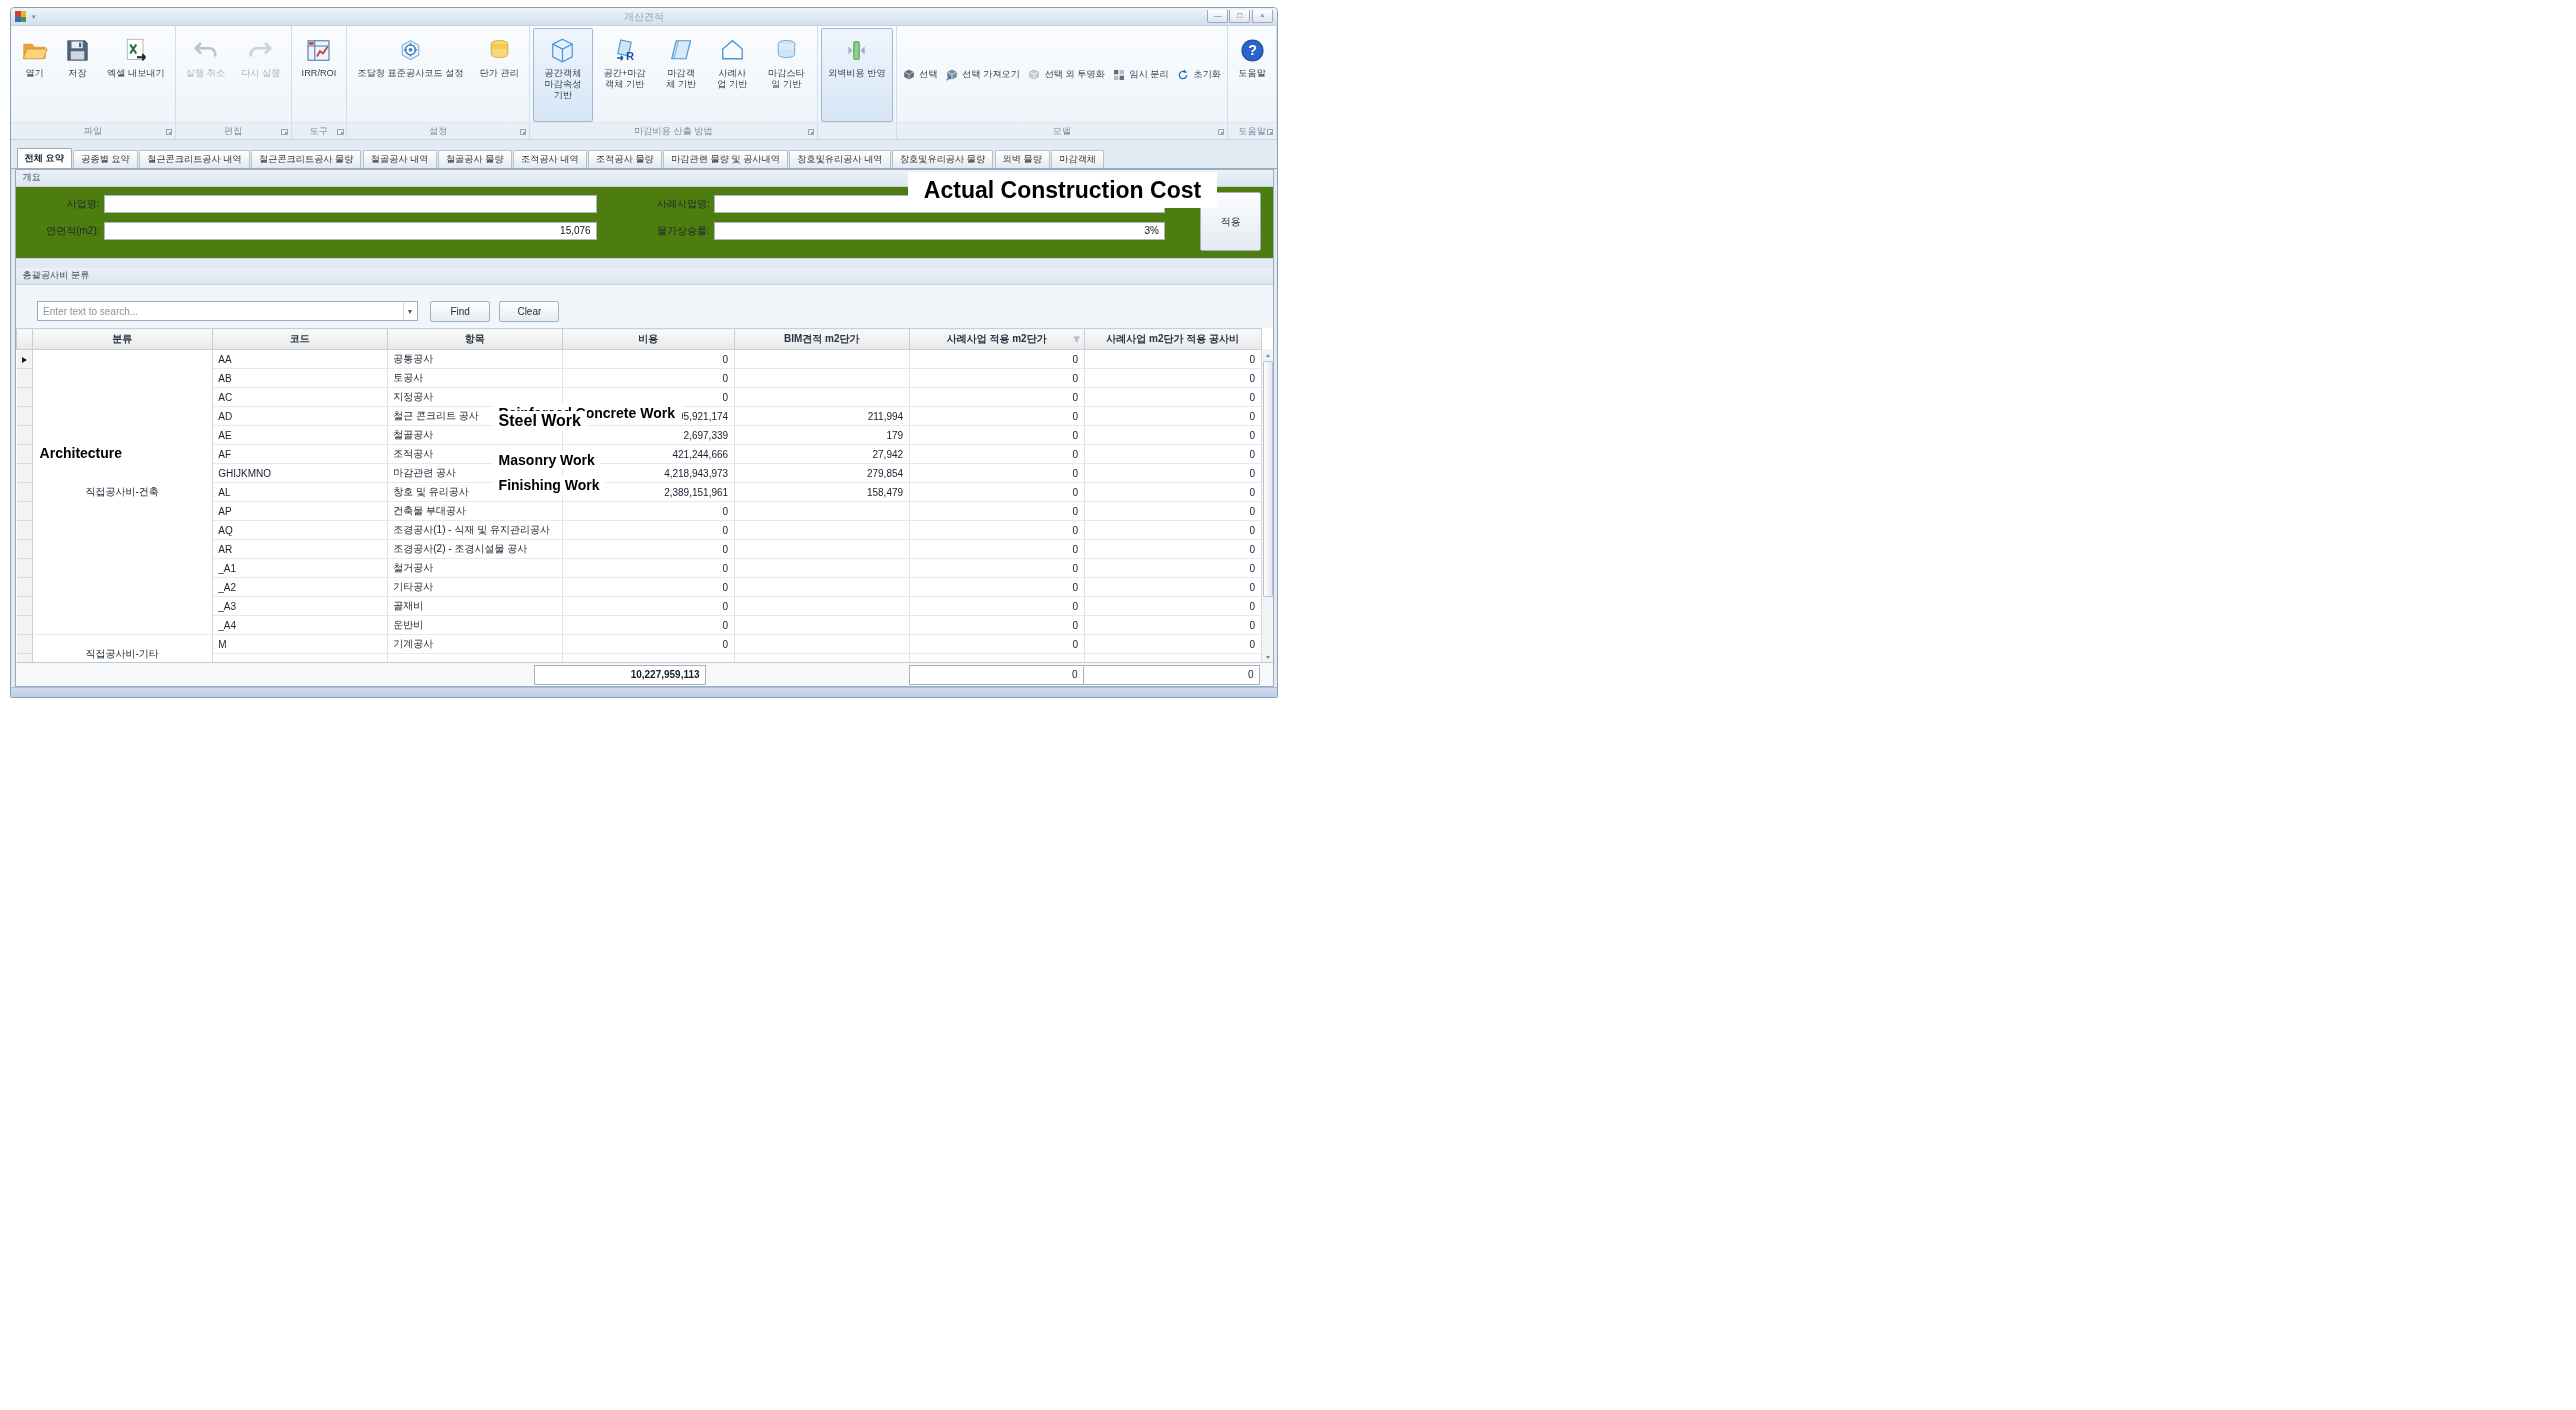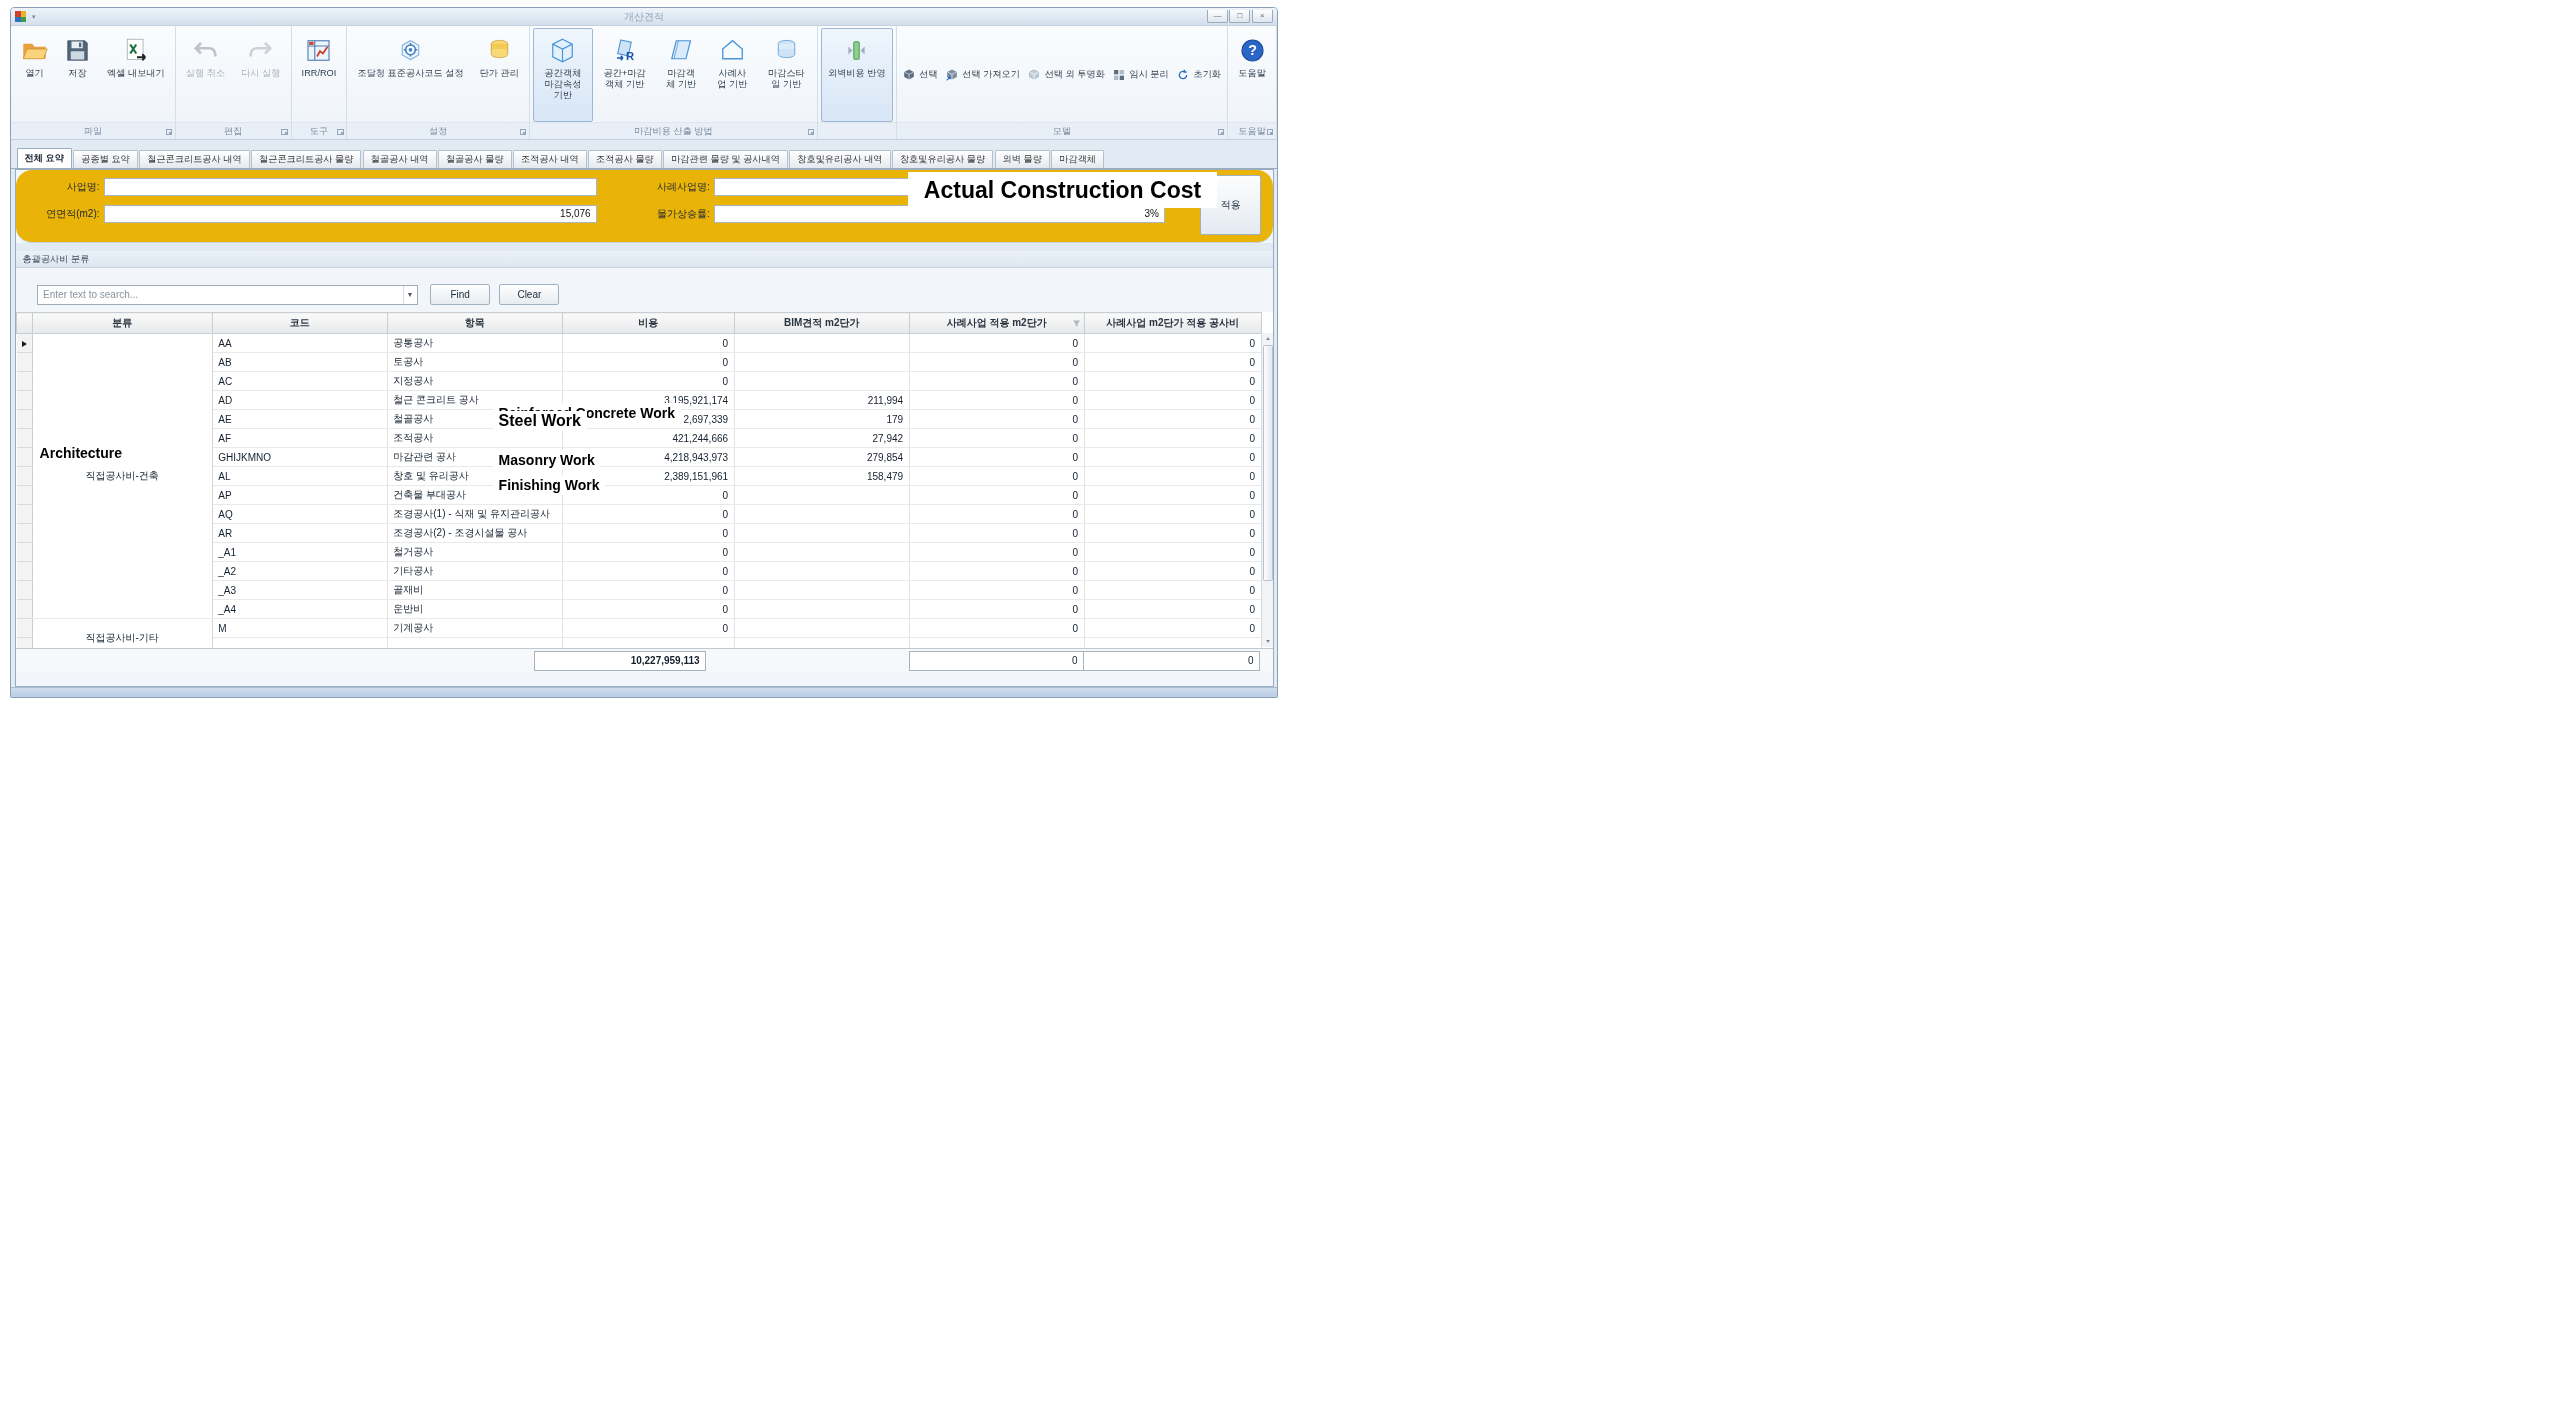--- a/index.html
+++ b/index.html
@@ -45,21 +45,21 @@
               border-bottom:0.7px solid #9aacc0; }
   .tab { height:18.3px; line-height:17.6px; padding:0 7px; margin-right:1.4px; font-size:9.2px; color:#333;
          background:linear-gradient(#ffffff,#e4e9ef); border:0.7px solid #b4c0cc; border-bottom:none;
          border-radius:1.4px 1.4px 0 0; white-space:nowrap; }
   .tab.active { background:#fff; font-weight:bold; color:#14202e; border-color:#9aacc0; height:20px; line-height:19px; }
 
   
   .panel { flex:1; margin:0 3.5px; border:0.7px solid #9aacc0; background:#f2f6fa; display:flex; flex-direction:column; overflow:hidden; }
   .sec-header { height:17px; background:linear-gradient(#ecf1f7,#dde6f0); border-bottom:0.7px solid #c6d2de;
                 display:flex; align-items:center; padding:0 7px; font-size:9.2px; color:#3a4a5c; }
-  .overview-body { height:73px; position:relative; padding:7px 11.3px 5.6px 21px; border-bottom:0.7px solid #c6d2de; background:#eab308;border-radius:16px; }
+  .overview-body { height:73px; position:relative; padding:7px 11.3px 5.6px 21px; border-bottom:0.7px solid #c6d2de; background:#4d7c0f; }
   .ov-row { display:flex; align-items:center; height:21px; margin-bottom:5.6px; }
   .ov-label { font-size:10px; color:#1c2734; text-align:right; margin-right:4.2px; }
   .ov-label.w1 { width:63px; } .ov-label.w2 { width:85px; margin-left:28px; }
   .ov-input { background:#fff; border:0.7px solid #aab6c2; height:18.3px; font-size:10px; padding:0 5px;
               display:flex; align-items:center; color:#111; }
   .ov-input.in1 { width:493px; } .ov-input.in2 { width:451px; }
   .ov-input.num { justify-content:flex-end; }
   .apply-btn { position:absolute; right:11.3px; top:5.6px; bottom:7px; width:61px;
                background:linear-gradient(#fdfdfe,#e4eaf1); border:0.7px solid #9fb0c0; border-radius:2.1px;
                font-size:10px; color:#22303e; }
@@ -408,20 +408,23 @@
       <div class="tab">조적공사 물량</div>
       <div class="tab">마감관련 물량 및 공사내역</div>
       <div class="tab">창호및유리공사 내역</div>
       <div class="tab">창호및유리공사 물량</div>
       <div class="tab">외벽 물량</div>
       <div class="tab">마감객체</div>
     </div>
 
   <div class="panel">
 
+    <div class="sec-header">
+      <span>개요</span>
+    </div>
 
     <div class="overview-body">
       <div class="ov-row">
         <div class="ov-label w1">사업명:</div>
         <div class="ov-input in1"></div>
         <div class="ov-label w2">사례사업명:</div>
         <div class="ov-input in2"></div>
       </div>
       <div class="ov-row">
         <div class="ov-label w1">연면적(m2):</div>

